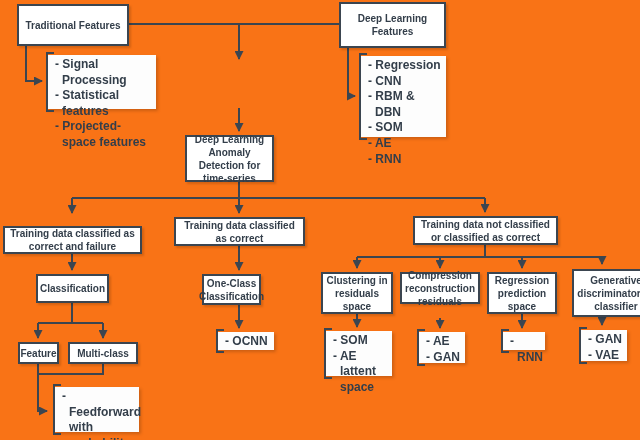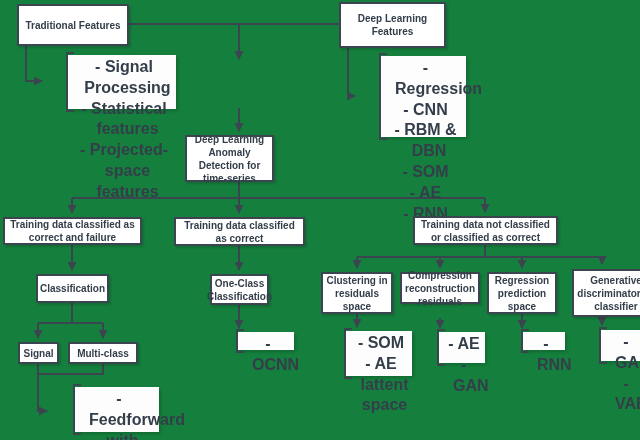--- a/index.html
+++ b/index.html
@@ -1,31 +1,31 @@
 <!DOCTYPE html>
 <html><head>
 <meta charset="utf-8">
 <style>
   html,body{margin:0;padding:0;background:#ffffff;}
   .canvas{
-    position:relative;width:640px;height:440px;background:#15803d;
+    position:relative;width:640px;height:440px;background:#f97316;
     font-family:"Liberation Sans",sans-serif;overflow:hidden;
   }
   .connectors{position:absolute;left:0;top:0;width:640px;height:440px;}
   .node{
     position:absolute;box-sizing:border-box;
     border:2px solid #3b4550;background:#ffffff;color:#333e4a;
     font-size:10px;font-weight:700;line-height:1.3;text-align:center;
     display:flex;align-items:center;justify-content:center;
     padding:1px 2px;box-shadow:2px 2px 2px rgba(0,0,0,0.15);
   }
   .list{
     position:absolute;box-sizing:border-box;background:#fdfdfd;color:#333e4a;
-    font-size:16px;font-weight:700;line-height:1.3;text-align:center;
-    padding:2px 3px 2px 9px;box-shadow:2px 2px 3px rgba(0,0,0,0.18);margin-left:20px;
+    font-size:12px;font-weight:700;line-height:1.3;text-align:left;
+    padding:2px 3px 2px 9px;box-shadow:2px 2px 3px rgba(0,0,0,0.18);
   }
   .bracket{
     position:absolute;left:0;top:-3px;bottom:-3px;width:6px;
     border:2px solid #3b4550;border-right:none;
   }
   .li{padding-left:7px;text-indent:-7px;}
 </style>
 </head>
 <body>
 
@@ -85,33 +85,33 @@
     <div class="li">- Regression</div>
     <div class="li">- CNN</div>
     <div class="li">- RBM &amp; DBN</div>
     <div class="li">- SOM</div>
     <div class="li">- AE</div>
     <div class="li">- RNN</div>
   </div>
 
   <div class="node" style="left:185px;top:135px;width:89px;height:47px">Deep Learning Anomaly Detection for time-series</div>
 
-  <div class="node" style="left:3px;top:217px;width:139px;height:28px">Training data classified as correct and failure</div>
+  <div class="node" style="left:3px;top:226px;width:139px;height:28px">Training data classified as correct and failure</div>
   <div class="node" style="left:174px;top:217px;width:131px;height:29px">Training data classified as correct</div>
   <div class="node" style="left:413px;top:216px;width:145px;height:29px">Training data not classified or classified as correct</div>
 
   <div class="node" style="left:36px;top:274px;width:73px;height:29px">Classification</div>
-  <div class="node" style="left:18px;top:342px;width:41px;height:22px">Signal</div>
+  <div class="node" style="left:18px;top:342px;width:41px;height:22px">Feature</div>
   <div class="node" style="left:68px;top:342px;width:70px;height:22px">Multi-class</div>
   <div class="list" style="left:53px;top:387px;width:86px;height:45px">
     <span class="bracket"></span>
     <div class="li">- Feedforward with probability correct</div>
   </div>
 
-  <div class="node" style="left:210px;top:274px;width:59px;height:31px">One-Class Classification</div>
+  <div class="node" style="left:202px;top:274px;width:59px;height:31px">One-Class Classification</div>
   <div class="list" style="left:216px;top:332px;width:58px;height:18px">
     <span class="bracket"></span>
     <div class="li">- OCNN</div>
   </div>
 
   <div class="node" style="left:321px;top:272px;width:72px;height:42px">Clustering in residuals space</div>
   <div class="node" style="left:400px;top:272px;width:80px;height:32px">Compression reconstruction residuals</div>
   <div class="node" style="left:487px;top:272px;width:70px;height:42px">Regression prediction space</div>
   <div class="node" style="left:572px;top:269px;width:88px;height:48px">Generative discriminator as classifier</div>
 

